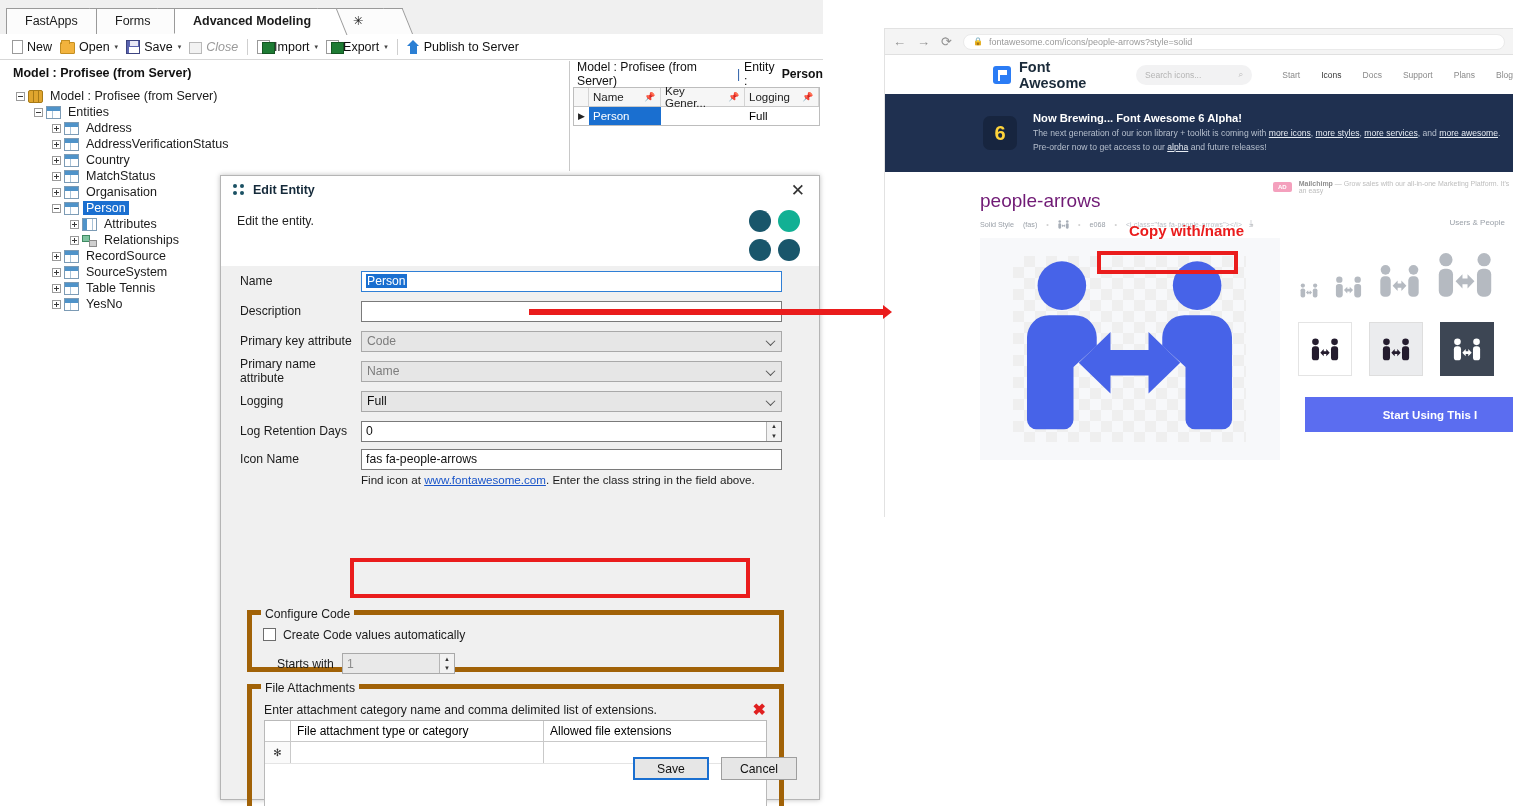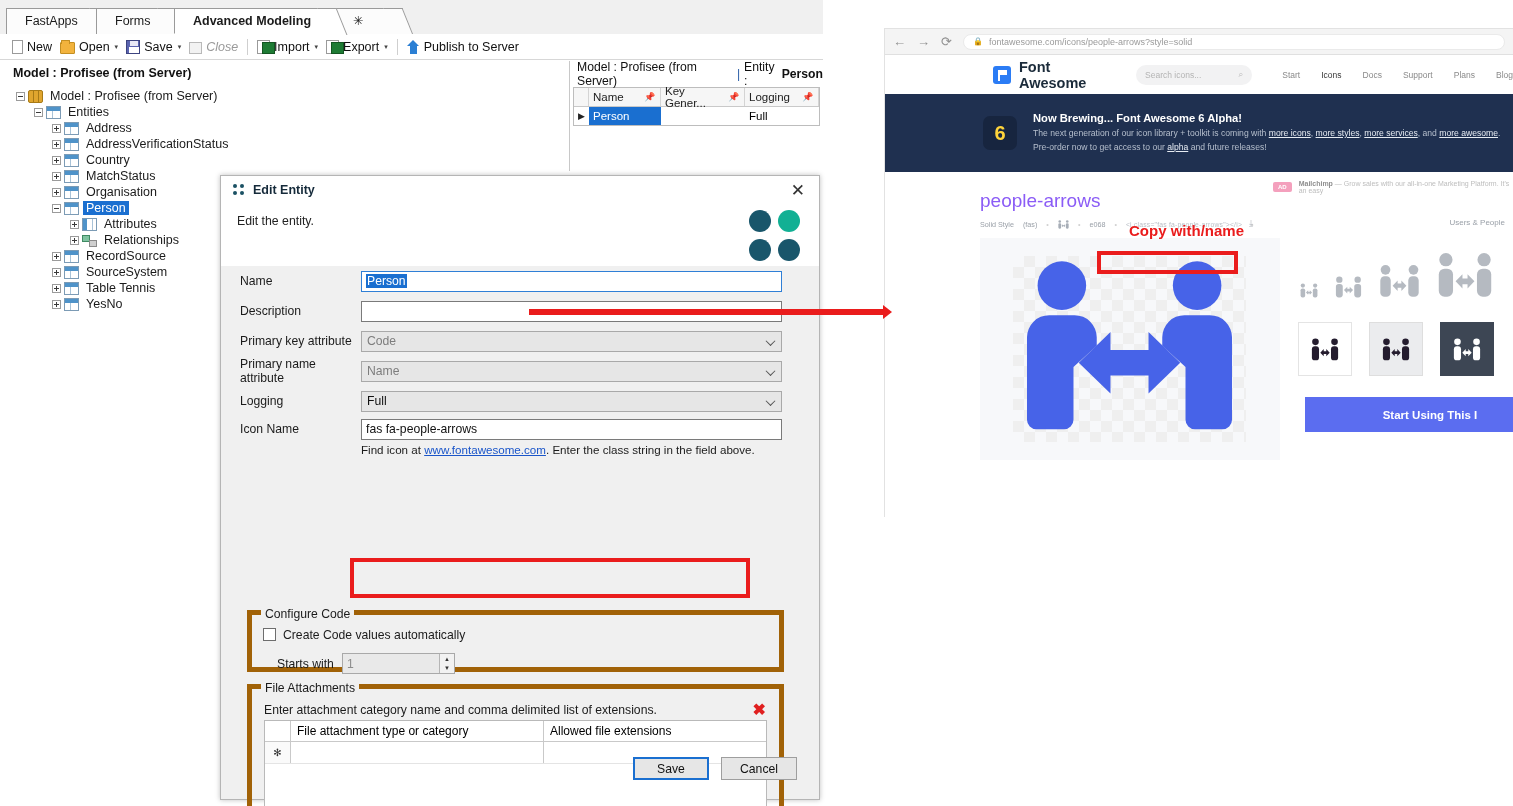--- a/index.html
+++ b/index.html
@@ -223,21 +223,21 @@
               font-size:8.5px;color:#b4b4b4;justify-content:space-between;margin-right:30px;}
   #fa-nav{ display:flex; gap:21px; font-size:8.5px; color:#8a8a8a;}
   #fa-nav .on{ color:#3a3a3a; }
   #banner{ height:78px; background:#1f3050; display:flex; align-items:center; padding-left:98px; }
   #ban6{ width:34px;height:34px;background:#17253f;border-radius:7px;display:flex;align-items:center;justify-content:center;
          color:#ffd43b;font-size:20px;font-weight:bold;flex:none;margin-right:16px;}
   #ban-t1{ font-size:11.2px;font-weight:bold;color:#ffffff;margin-bottom:3px;}
   #ban-t2{ font-size:8.6px;color:#b6bfcd;line-height:1.55;max-width:470px;}
   #ban-t2 u{ color:#e7ecf3; }
   #page{ position:relative; background:#ffffff; height:332px; }
-  #ptitle{ position:absolute; left:95px; top:18px; font-size:19px;color:#8b5cf6;}
+  #ptitle{ position:absolute; left:95px; top:18px; font-size:19px;color:#701a75;}
   #copylbl{ position:absolute; left:1129px; top:0; }
   #ad{ position:absolute; left:388px; top:8px; display:flex;align-items:center;gap:7px;}
   .adbadge{ background:#f4a0bd;color:#ffffff;font-size:6px;font-weight:bold;padding:2px 5px;border-radius:2px;}
   #adtxt{ font-size:7px;color:#bdbdbd;}
   #adtxt b{color:#8f8f8f;}
   #subrow{ position:absolute;left:95px;top:48px;display:flex;align-items:center;gap:9px;font-size:7.2px;color:#9aa0a8;}
   #subrow .dot{color:#d2d2d2;}
   #code-chip{ font-size:6.8px;color:#b9bec5; letter-spacing:.2px;}
   #users-people{ position:absolute; right:8px; top:46px; font-size:8px; color:#9aa0a8;}
   #share-ic{ position:absolute; left:364px; top:46px; font-size:9px; color:#b0b5bb; }
@@ -484,20 +484,32 @@
         <div class="frow">
           <div class="flabel">Logging</div>
           <div class="fctrl">
             <div class="combo active">
               <span>Full</span>
               <span class="chev"></span>
             </div>
           </div>
         </div>
 
+        <div class="frow">
+          <div class="flabel">Log Retention Days</div>
+          <div class="fctrl">
+            <div class="spin">
+              <span>0</span>
+              <span class="arrows">
+                  <b>▲</b>
+                  <b>▼</b>
+                </span>
+            </div>
+          </div>
+        </div>
 
         <div class="frow" id="iconname-row">
           <div class="flabel">Icon Name</div>
           <div class="fctrl">
             <div class="fake-input">
               <span>fas fa-people-arrows</span>
             </div>
           </div>
         </div>
 

